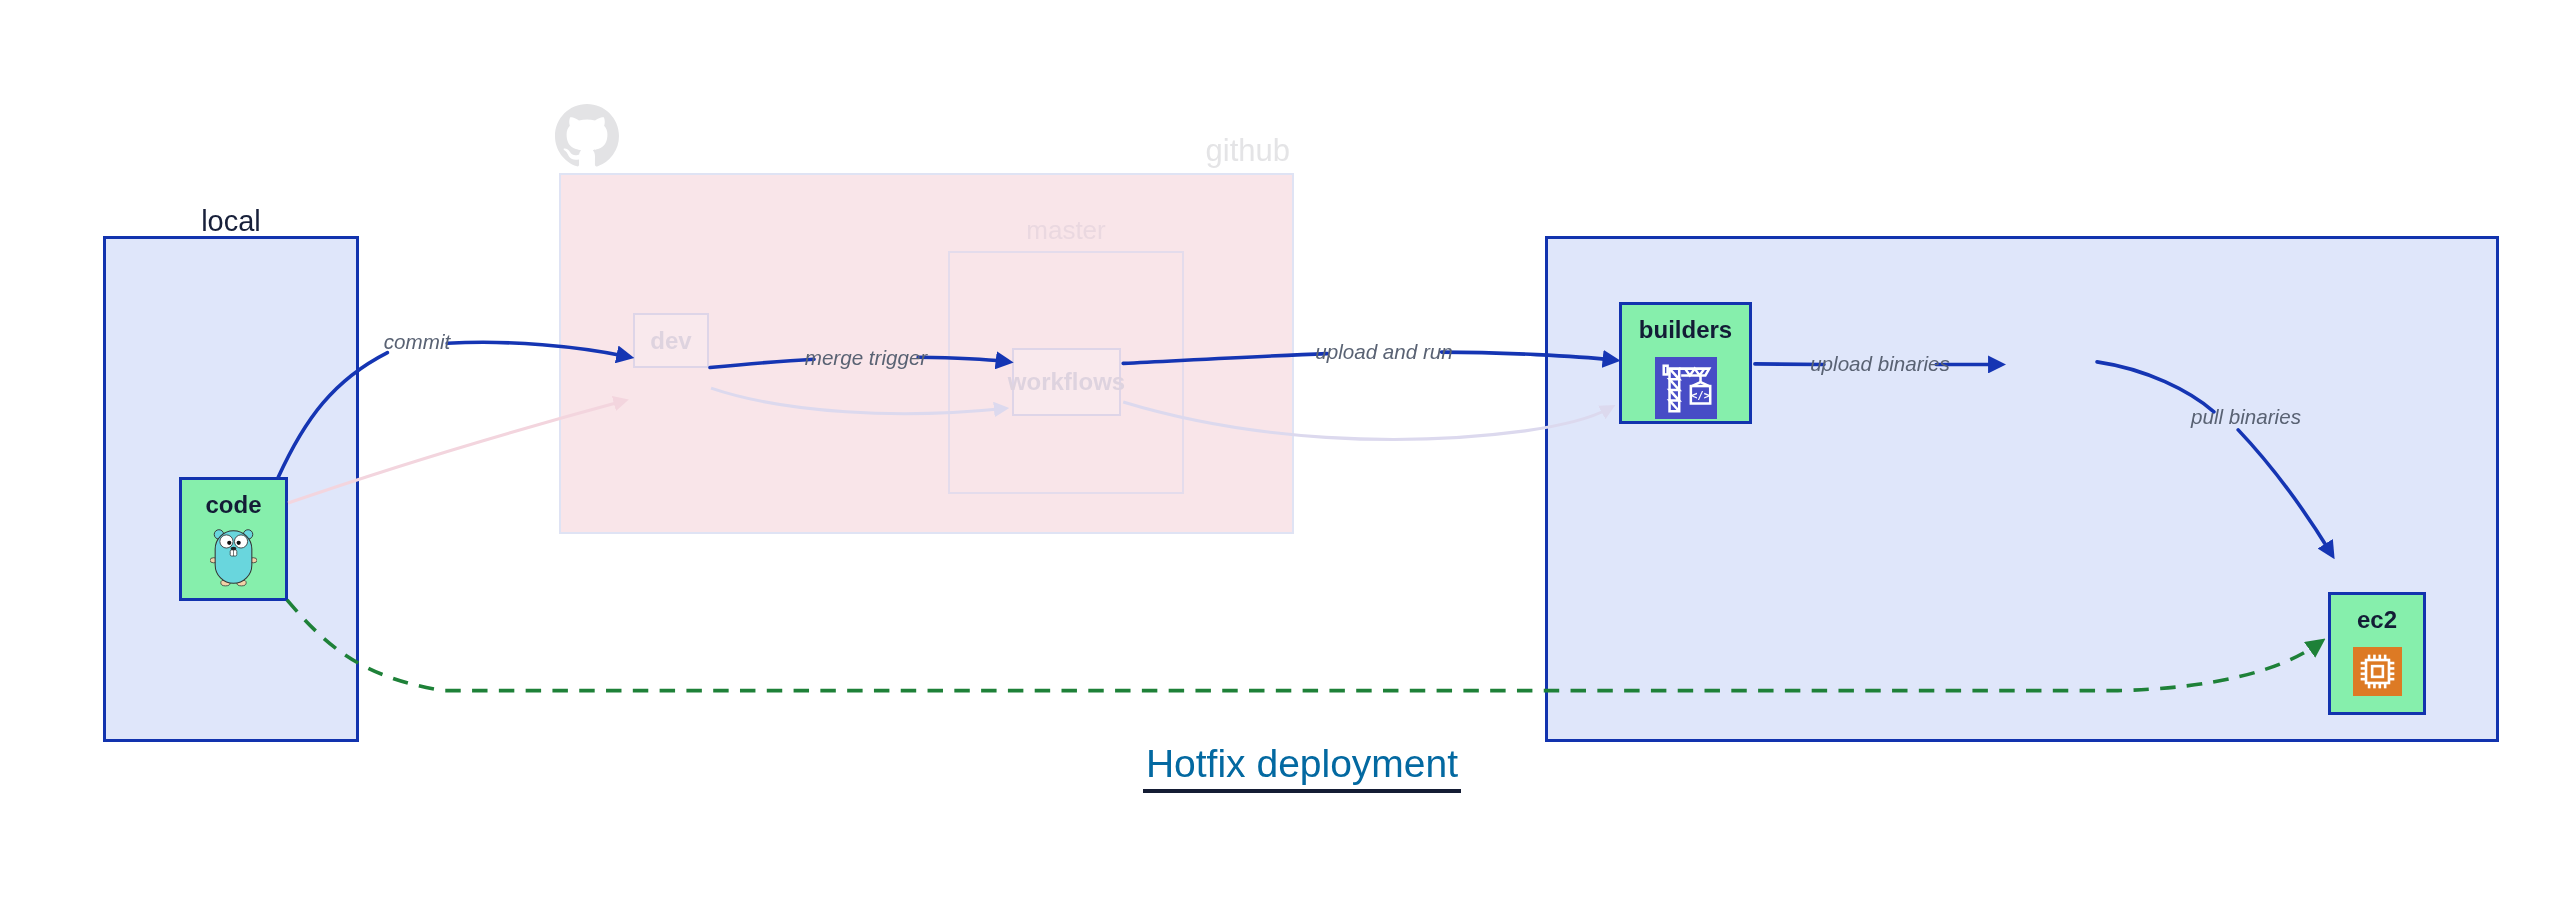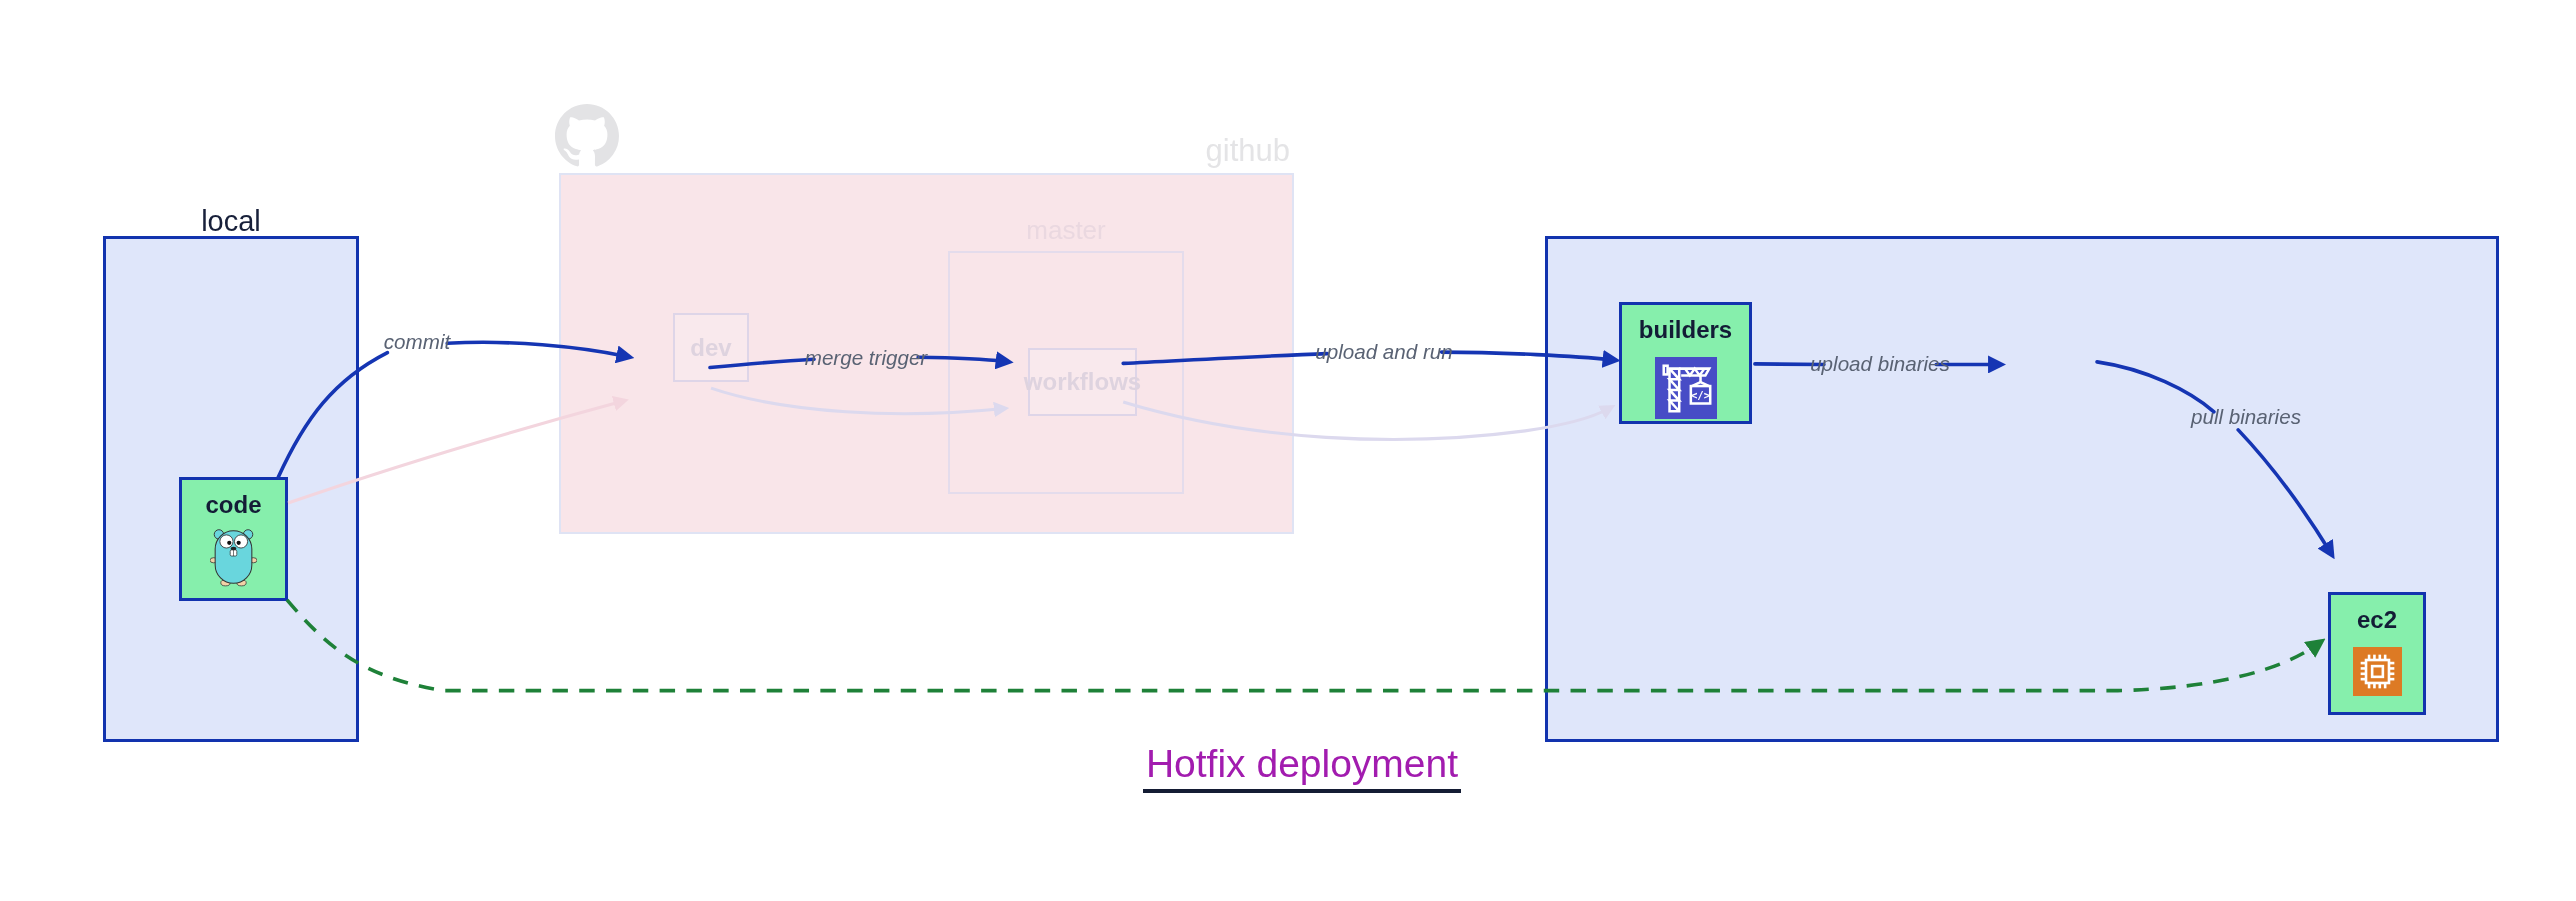--- a/index.html
+++ b/index.html
@@ -16,21 +16,21 @@
   .node-bright{background:#86efac;border:3.6px solid #1233ae;}
   .node-faded{background:#f9e9ed;border:2.1px solid #ded5e8;}
   .node-label{font-size:24px;font-weight:bold;color:#131c36;line-height:1;margin-top:13.4px;}
   .node-label-faded{font-size:24px;font-weight:bold;color:#ded3df;line-height:1;}
   .faded-center{justify-content:center;}
   .icon-tile{margin-top:14.4px;display:block;}
   .edge-label{position:absolute;font-size:20.6px;font-style:italic;color:#596273;line-height:1;
               transform:translate(-50%,-50%);white-space:nowrap;}
   #edge-layer{position:absolute;left:0;top:0;width:2604px;height:902px;pointer-events:none;}
   .title-wrap{position:absolute;left:0;top:743px;width:100%;text-align:center;}
-  .title-text{display:inline-block;font-size:39px;color:#a21caf;line-height:1.1;
+  .title-text{display:inline-block;font-size:39px;color:#0369a1;line-height:1.1;
               border-bottom:4.1px solid #141c34;padding:0 3.1px 3.1px 3.1px;}
 </style>
 </head>
 <body>
 
 <div id="stage">
 
   <div class="container-box github-box" style="left:559px;top:173px;width:735px;height:361px;"></div>
   <div class="github-label" style="left:559px;top:135px;width:731px;">github</div>
 
@@ -59,25 +59,25 @@
       <circle cx="-15" cy="-30" r="14" fill="#fff" stroke="#333" stroke-width="1.8"></circle>
       <circle cx="16" cy="-30" r="14" fill="#fff" stroke="#333" stroke-width="1.8"></circle>
       <circle cx="-9" cy="-27" r="4.5" fill="#111"></circle>
       <circle cx="11" cy="-27" r="4.5" fill="#111"></circle>
       <ellipse cx="0" cy="-15" rx="6" ry="4" fill="#222"></ellipse>
       <rect x="-7" y="-12" width="14" height="13" rx="3" fill="#fff" stroke="#333" stroke-width="1.6"></rect>
       <line x1="0" y1="-12" x2="0" y2="1" stroke="#333" stroke-width="1.4"></line>
     </svg>
   </div>
 
-  <div class="node node-faded faded-center" style="left:633px;top:313px;width:76px;height:69px;margin-left:40px;">
+  <div class="node node-faded faded-center" style="left:633px;top:313px;width:76px;height:55px;">
     <div class="node-label-faded">dev</div>
   </div>
 
-  <div class="node node-faded faded-center" style="left:1012px;top:348px;width:109px;height:68px;margin-left:16px;">
+  <div class="node node-faded faded-center" style="left:1012px;top:348px;width:109px;height:68px;">
     <div class="node-label-faded">workflows</div>
   </div>
 
   <div class="node node-bright" style="left:1619px;top:302px;width:133px;height:122px;">
     <div class="node-label">builders</div>
     <svg class="icon-tile" width="62" height="62" viewBox="0 0 64 64">
       <rect x="0" y="0" width="64" height="64" fill="#474cc6"></rect>
       <g stroke="#fff" stroke-width="2.6" fill="none">
         <rect x="9" y="9" width="4" height="9"></rect>
         <path d="M15 12 H25 V56 H15 Z"></path>

